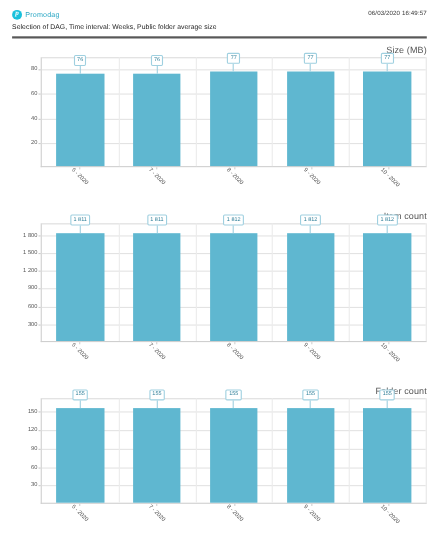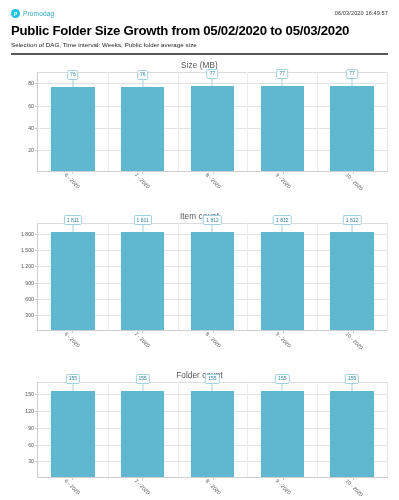--- a/index.html
+++ b/index.html
@@ -76,21 +76,21 @@
   .rule {
     margin-top: 5px;
     height: 2px;
     background: #585858;
     width: 100%;
   }
 
   
   .chart-block { width: 100%; }
   .chart-title {
-    text-align: center;
+    text-align: right;
     font-size: 8.2px;
     color: #555;
     margin: 6px 0 2px 0;
     letter-spacing: .1px;
   }
   .plot-wrap {
     position: relative;
     width: 100%;
   }
   .plot-grid {
@@ -215,21 +215,20 @@
   <div class="header-row">
     <div class="brand">
       <div class="brand-mark">
         <span>p</span>
       </div>
       <div class="brand-name">Promodag</div>
     </div>
     <div class="timestamp">06/03/2020 16:49:57</div>
   </div>
 
-  <h1 class="report-title">Public Folder Size Growth from 05/02/2020 to 05/03/2020</h1>
   <div class="report-subtitle">Selection of DAG, Time interval: Weeks, Public folder average size</div>
   <div class="rule"></div>
 
   <div id="charts">
       <div class="chart-block">
         <div class="chart-title">Size (MB)</div>
         <div class="plot-wrap">
           <div class="plot-grid">
             <div class="y-axis" style="height: 100px;">
               <div class="y-tick" style="top: 11.1111px;">80</div>

